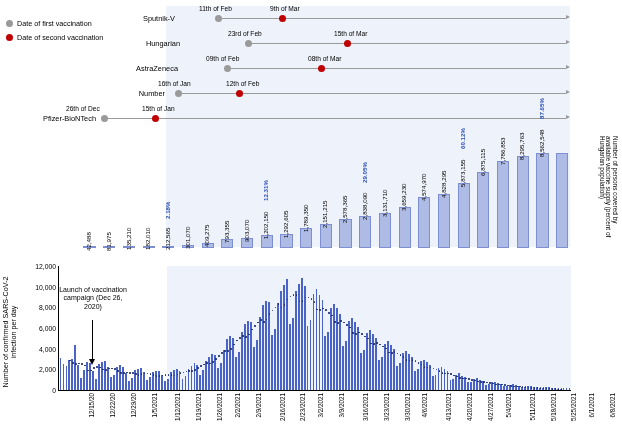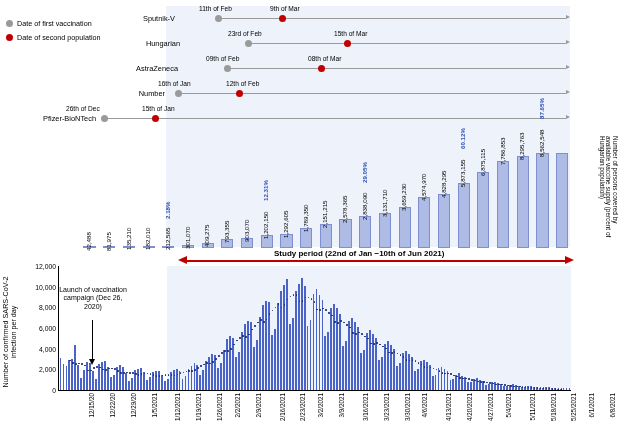--- a/index.html
+++ b/index.html
@@ -74,21 +74,21 @@
 
   <div class="band"></div>
 
   <div class="legend">
     <div class="row">
       <span class="dot grey"></span>
       <span>Date of first vaccination</span>
     </div>
     <div class="row">
       <span class="dot red"></span>
-      <span>Date of second population</span>
+      <span>Date of second vaccination</span>
     </div>
   </div>
 
   <div class="timeline">
 
     <div class="vac-label" style="left:120px;top:10px;width:55px;">Sputnik-V</div>
     <div class="vac-line" style="left:218px;top:13.5px;width:348px;"></div>
     <div class="arrowhead" style="left:566px;top:11px;"></div>
     <div class="vdot grey" style="left:215px;top:10.5px;"></div>
     <div class="vdot red" style="left:279px;top:10.5px;"></div>
@@ -182,26 +182,20 @@
       <div class="sbar" style="left: 536.357px; width: 12.2092px; height: 95.1394px; bottom: 2px;"></div>
       <div class="sval" style="left: 545.062px; top: 19.8606px;">8,562,548</div>
       <div class="sval hl" style="left: 545.062px; top: -17.6394px;">87.65%</div>
       <div class="sbar" style="left: 556.049px; width: 12.2092px; height: 95.1394px; bottom: 2px;"></div>
     </div>
 
   <div class="axis-right">
     <span>Number of persons covered by available vaccine supply (percent of Hungarian population)</span>
   </div>
 
-  <div class="studybar">
-    <div class="sp-left"></div>
-    <div class="studyline"></div>
-    <div class="sp-right"></div>
-    <div class="studytxt">Study period (22nd of Jan −10th of Jun 2021)</div>
-  </div>
 
   <div class="bottom">
     <div class="ylab">
       <span>Number of confirmed SARS-CoV-2 infection per day</span>
     </div>
     <div class="plot" id="plot">
         <div class="shade" style="left: 108px; width: 404px;"></div>
         <div class="ytick" style="top: 124px;">0</div>
         <div class="ytick" style="top: 103.333px;">2,000</div>
         <div class="ytick" style="top: 82.6667px;">4,000</div>

